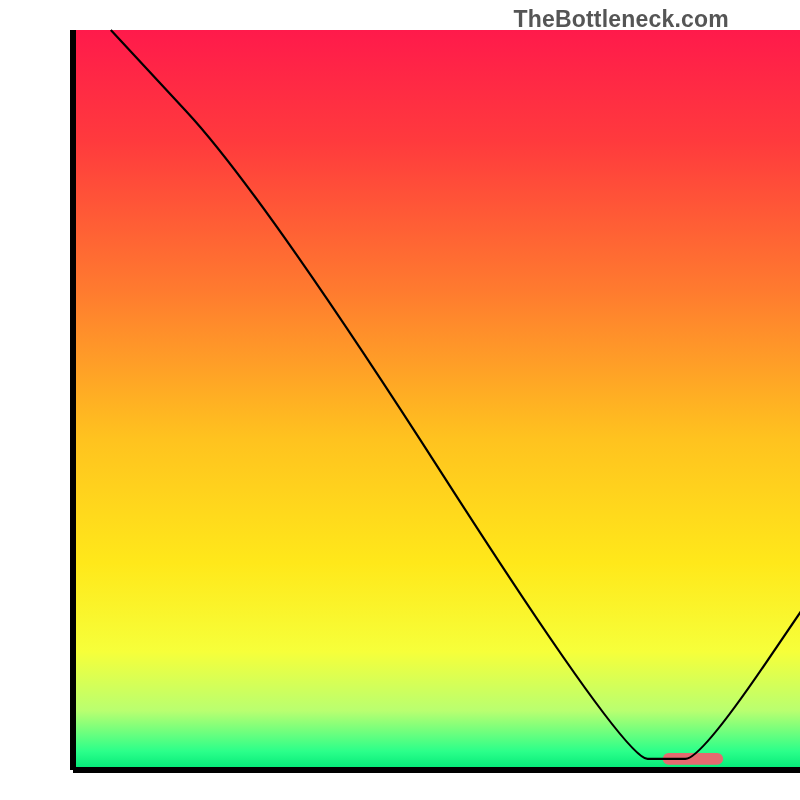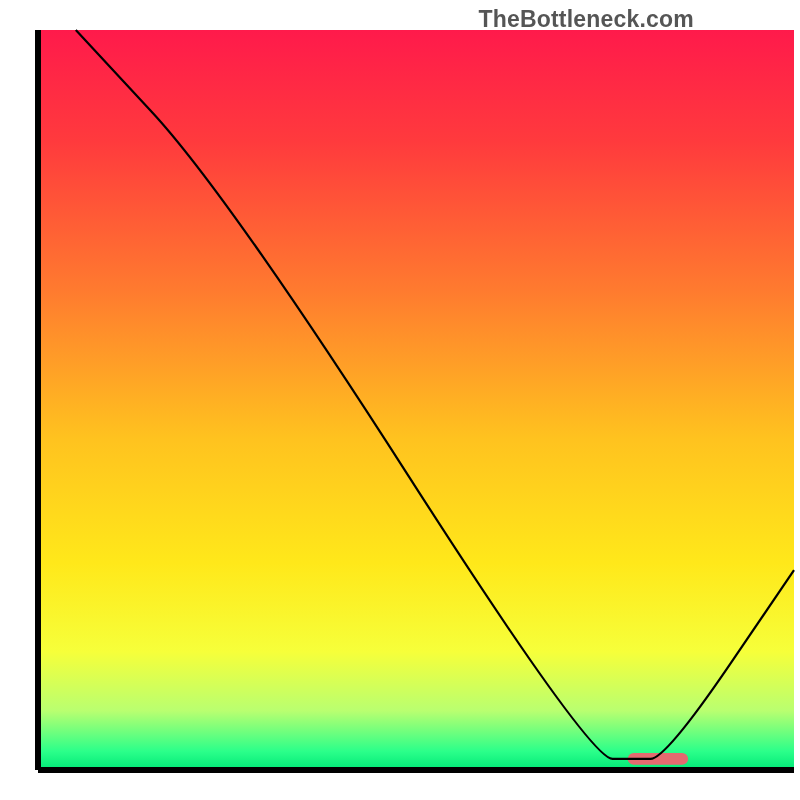--- a/index.html
+++ b/index.html
@@ -7,20 +7,21 @@
     padding: 0;
     width: 800px;
     height: 800px;
     background: #ffffff;
     font-family: Arial, Helvetica, sans-serif;
   }
   .chart-container {
     position: relative;
     width: 704px;
     height: 800px;
+    margin-left: 35px;
   }
   .watermark {
     position: absolute;
     top: 6px;
     right: 10px;
     font-size: 23px;
     font-weight: bold;
     color: #555555;
     letter-spacing: 0.2px;
   }

